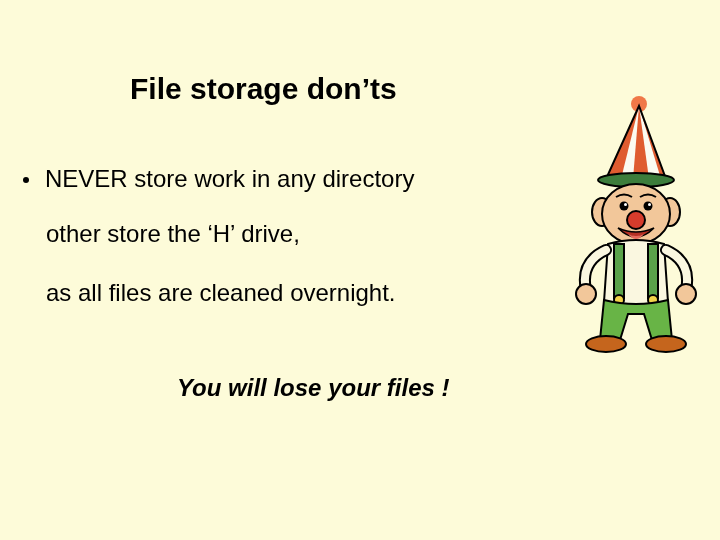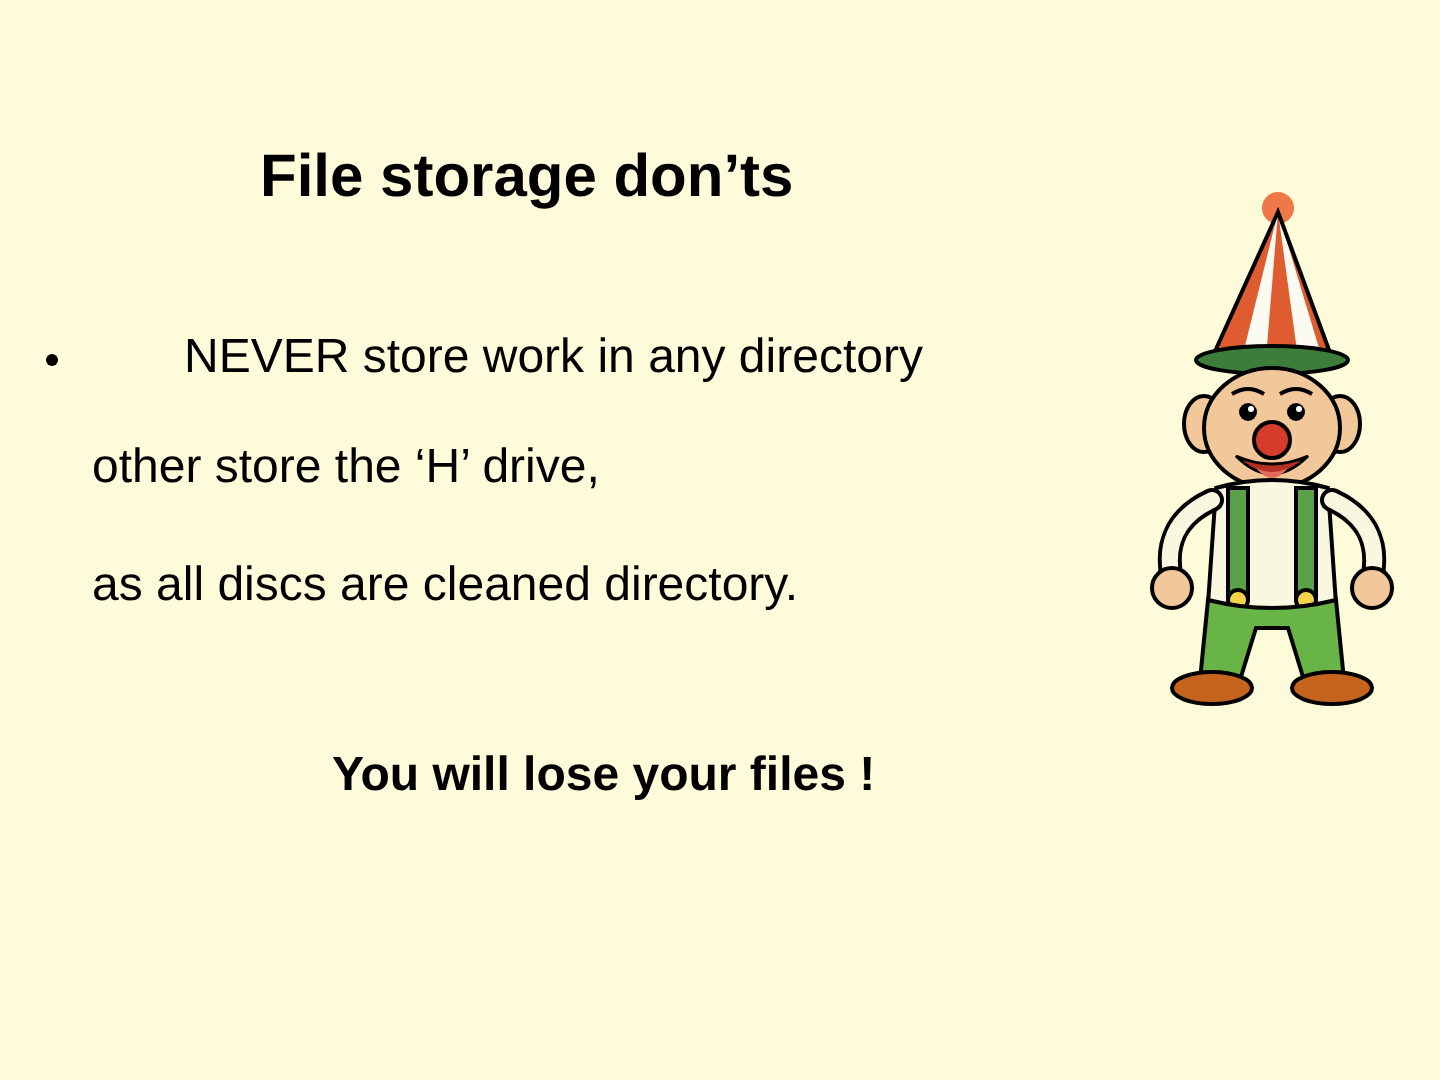--- a/index.html
+++ b/index.html
@@ -34,43 +34,43 @@
     width: 6px;
     height: 6px;
     border-radius: 50%;
     background: #000;
     margin-top: 12px;
     margin-right: 16px;
   }
   .line1 {
     font-size: 24px;
     color: #000;
-    margin-left: 47px;
   }
   .line2 {
     position: absolute;
     left: 46px;
     top: 220px;
     font-size: 24px;
     color: #000;
   }
   .line3 {
     position: absolute;
     left: 46px;
     top: 279px;
     font-size: 24px;
     color: #000;
   }
   .warning {
     position: absolute;
-    left: 166px;
+    left: 177px;
     top: 374px;
     font-size: 24px;
     font-weight: bold;
     color: #000;
+    font-style: italic;
   }
   .clown {
     position: absolute;
     right: 4px;
     top: 94px;
     width: 180px;
     height: 260px;
   }
 </style>
 </head>
@@ -78,21 +78,21 @@
 
 <div class="title">File storage don’ts</div>
 
 <div class="bullet-row">
   <div class="bullet-dot"></div>
   <div class="line1">NEVER store work in any directory</div>
 </div>
 
 <div class="line2">other store the ‘H’ drive,</div>
 
-<div class="line3">as all discs are cleaned directory.</div>
+<div class="line3">as all files are cleaned overnight.</div>
 
 <div class="warning">You will lose your files !</div>
 
 <svg class="clown" viewBox="0 0 180 260">
 
   <circle cx="103" cy="10" r="8" fill="#f07848"></circle>
 
   <g>
     <polygon points="103,12 70,85 130,85" fill="#fbfbf1"></polygon>
     <polygon points="103,12 70,85 85,85" fill="#df5c30"></polygon>

